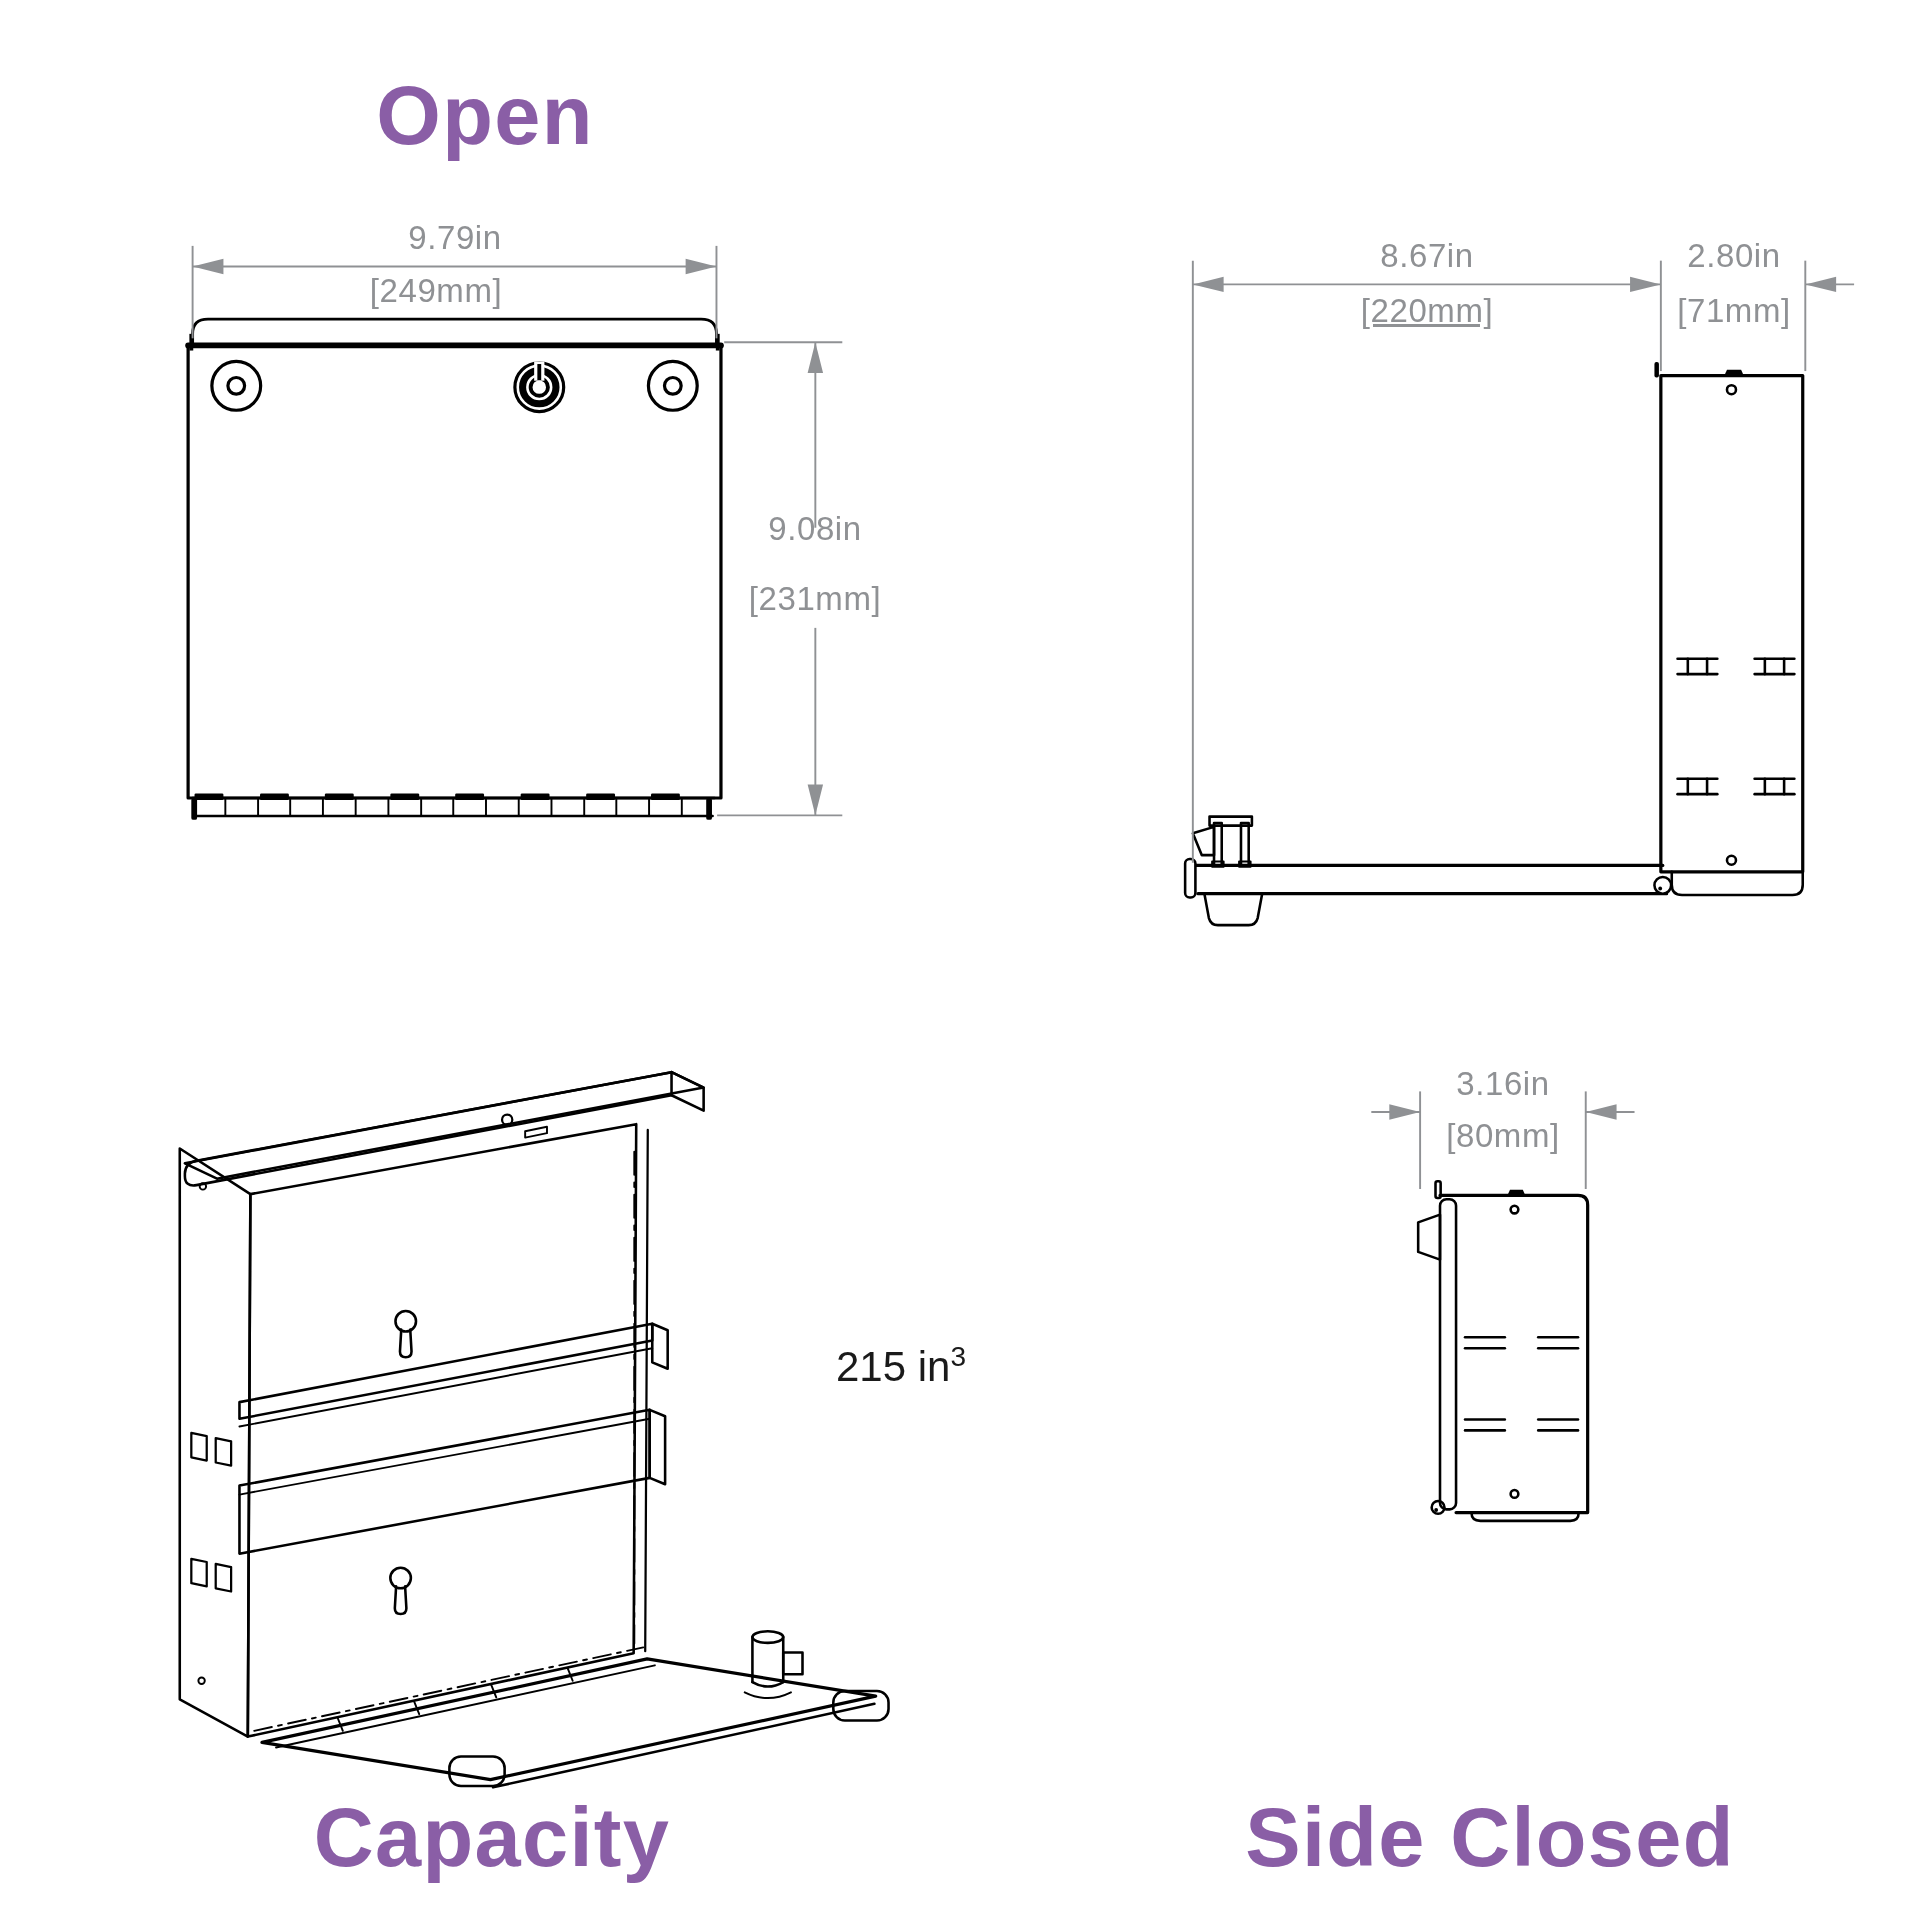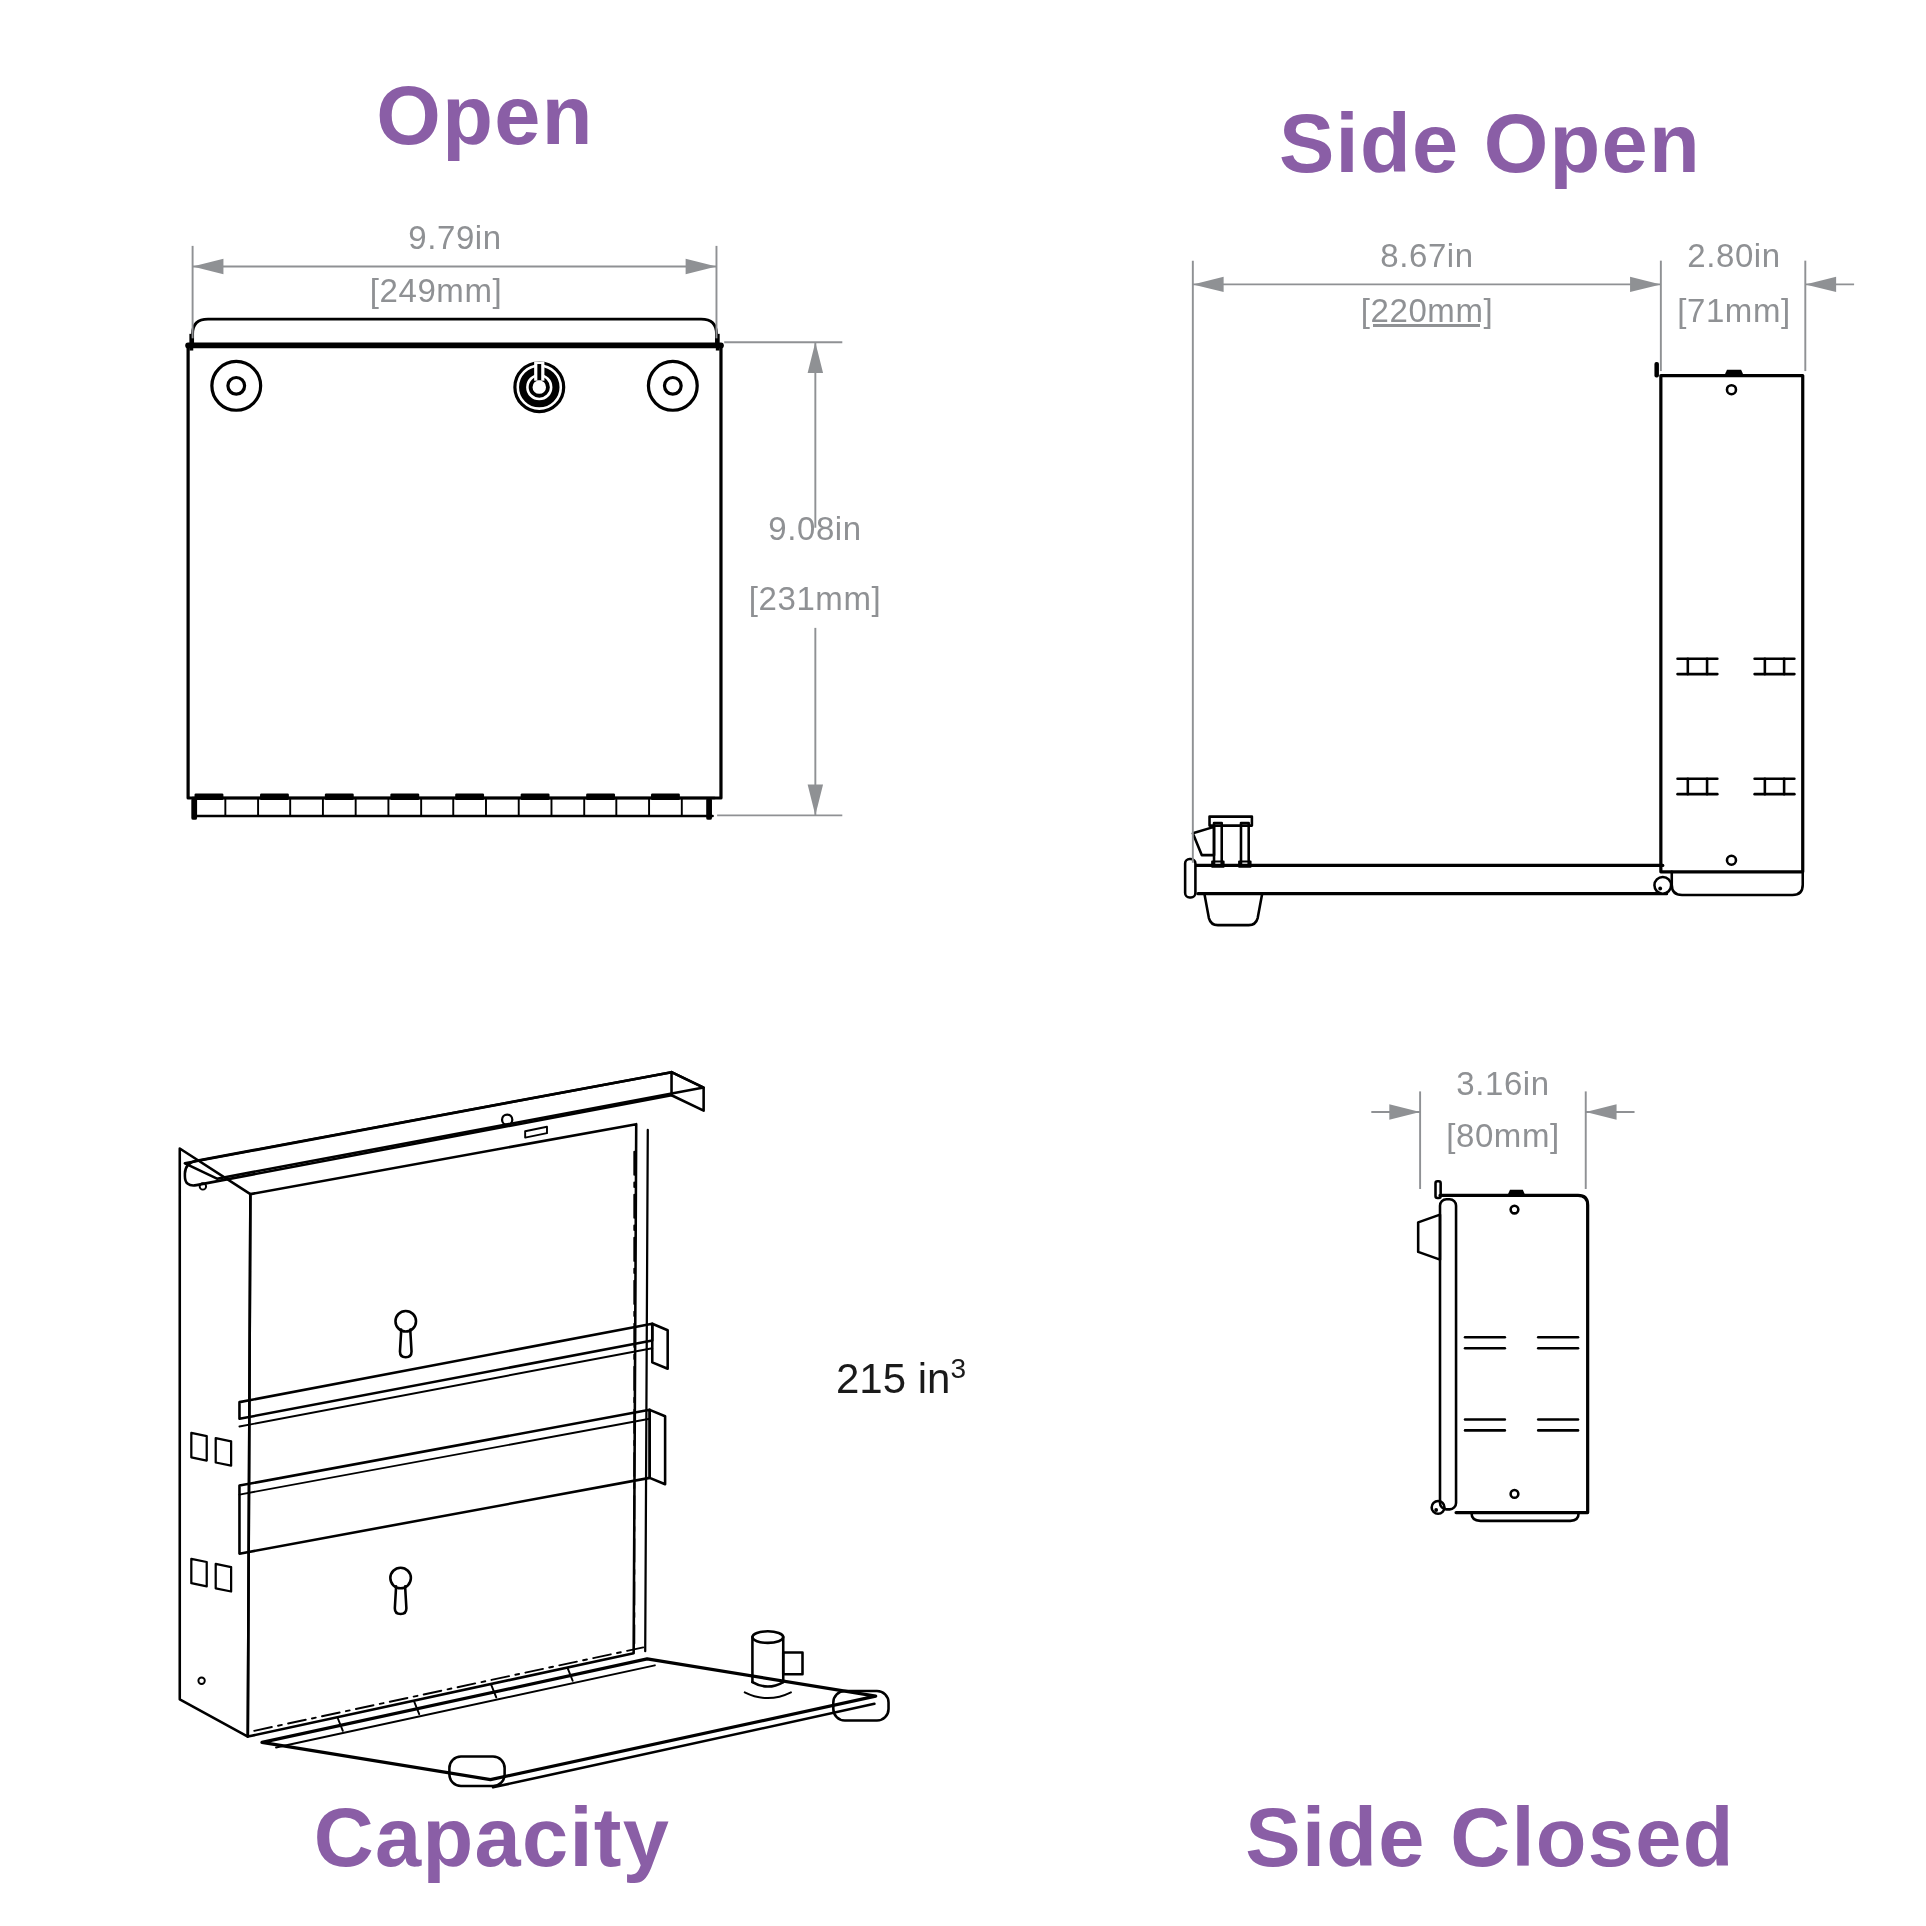--- a/index.html
+++ b/index.html
@@ -252,35 +252,34 @@
       <line x1="2212" y1="1700" x2="2212" y2="1852"></line>
       <line x1="2470" y1="1700" x2="2470" y2="1852"></line>
       <line x1="2136" y1="1732" x2="2212" y2="1732"></line>
       <polygon points="2212,1732 2164,1720 2164,1744" fill="#8f9194" stroke="none"></polygon>
       <line x1="2470" y1="1732" x2="2546" y2="1732"></line>
       <polygon points="2470,1732 2518,1720 2518,1744" fill="#8f9194" stroke="none"></polygon>
     </g>
   </svg>
 
   <div class="label title" style="left:485px;top:68px;">Open</div>
-  <div class="label title" style="left:1490px;top:96px;">Side Open</div>
   <div class="label title" style="left:492px;top:1790px;">Capacity</div>
   <div class="label title" style="left:1490px;top:1790px;">Side Closed</div>
 
   <div class="label dim" style="left:455px;top:219px;">9.79in</div>
   <div class="label dim" style="left:436px;top:272px;">[249mm]</div>
   <div class="label dim" style="left:815px;top:510px;">9.08in</div>
   <div class="label dim" style="left:815px;top:580px;">[231mm]</div>
 
   <div class="label dim" style="left:1427px;top:237px;">8.67in</div>
   <div class="label dim" style="left:1427px;top:292px;text-decoration:underline;">[220mm]</div>
   <div class="label dim" style="left:1734px;top:237px;">2.80in</div>
   <div class="label dim" style="left:1734px;top:292px;">[71mm]</div>
 
   <div class="label dim" style="left:1503px;top:1065px;">3.16in</div>
   <div class="label dim" style="left:1503px;top:1117px;">[80mm]</div>
 
-  <div class="label cap-text" style="left:901px;top:1341px;margin-top:12px;">
+  <div class="label cap-text" style="left:901px;top:1341px;">
     <span>215 in</span><sup>3</sup>
   </div>
 
 </div>
 
 
 </body></html>

